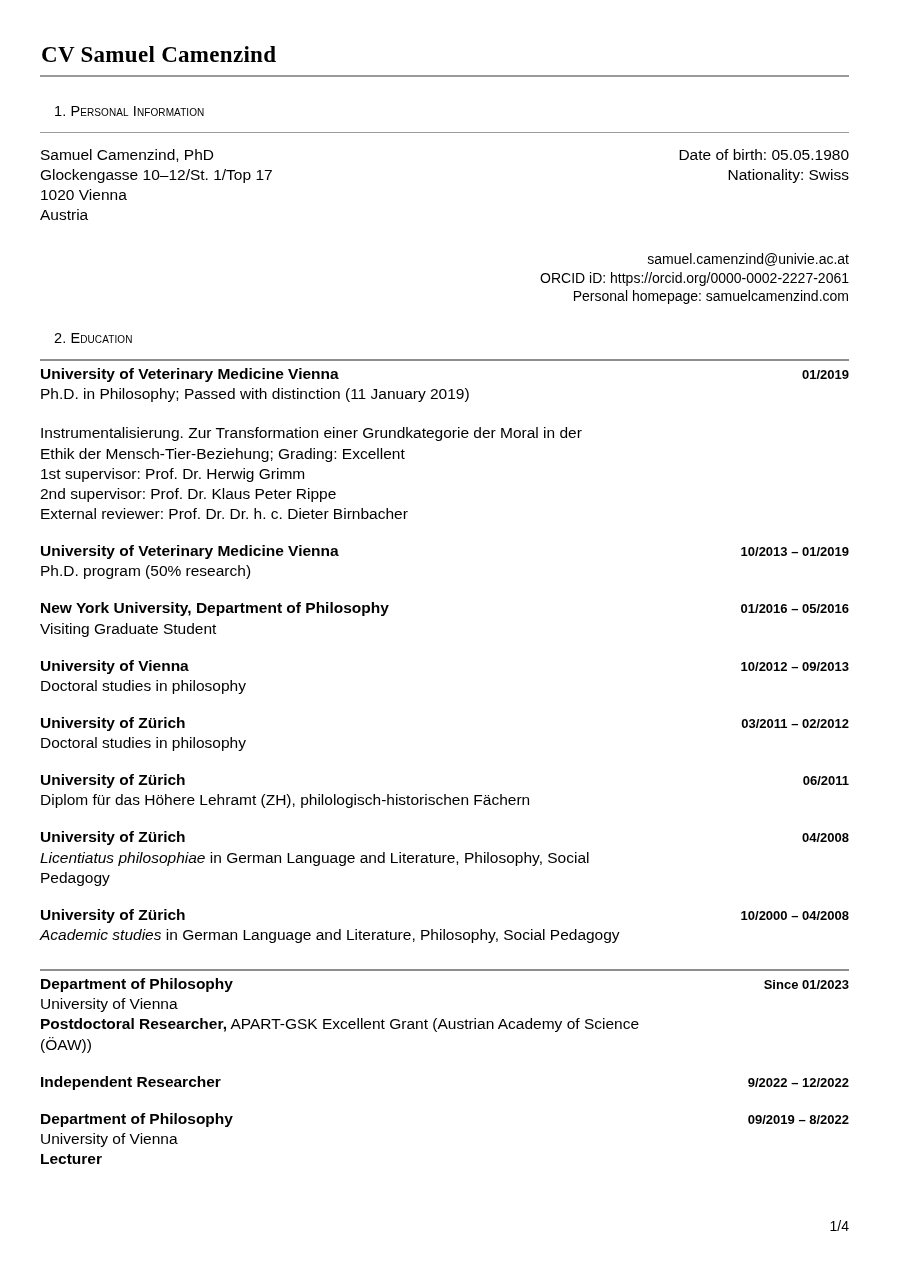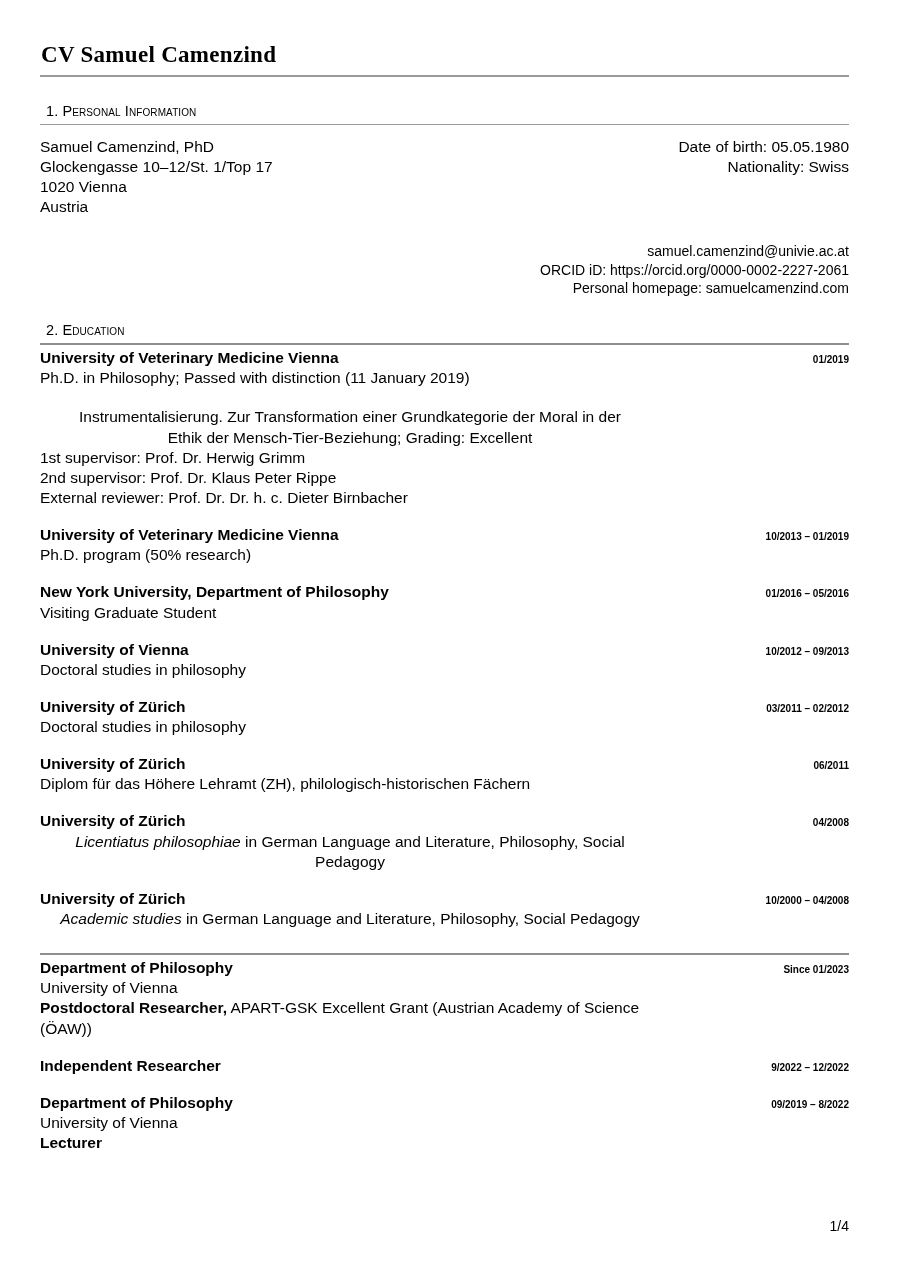--- a/index.html
+++ b/index.html
@@ -47,21 +47,21 @@
   }
   .section.sec-education { margin-top: 25px; }
   .section.sec-experience { margin-top: 24px; }
 
   .section-head {
     font-size: 14.5px;
     font-weight: 400;
     font-variant: small-caps;
     letter-spacing: 0.1px;
     line-height: 1.18;
-    margin: 4px;
+    margin: 12px;
     padding-left: 2px;
     white-space: nowrap;
   }
   .section-rule {
     border: 0;
     border-top: 2px solid #8e8e8e;
     margin: 1px 0 0 0;
     height: 0;
   }
   .section-rule.thin {
@@ -80,36 +80,35 @@
     justify-content: space-between;
     align-items: baseline;
     gap: 18px;
   }
   .entry-title {
     font-size: 15.5px;
     font-weight: bold;
     line-height: 1.30;
   }
   .entry-date {
-    font-size: 10px;
+    font-size: 13px;
     font-weight: bold;
     line-height: 1.30;
     white-space: nowrap;
     text-align: center;
   }
   .entry-line {
     font-size: 15.5px;
     font-weight: 400;
     line-height: 1.30;
   }
   .entry-line.bold-lead b { font-weight: bold; }
   .entry-line i { font-style: italic; }
   .entry-line.wrap {
     max-width: 620px;
-    text-align: center;
   }
   .entry-line.wrap-wide {
     max-width: 640px;
   }
   .spacer-line {
     height: 19px;
   }
 
   
   .pi-top {

